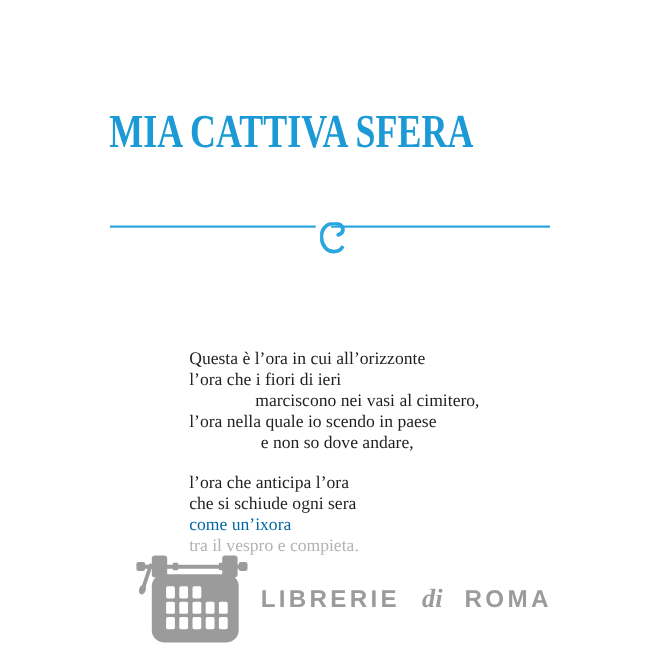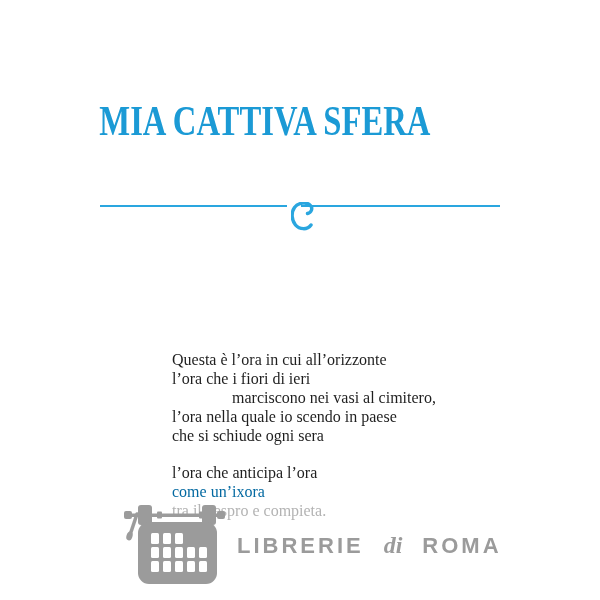--- a/index.html
+++ b/index.html
@@ -22,21 +22,21 @@
   .publisher{
     position:absolute;top:172px;left:0;width:600px;text-align:center;
     font-style:italic;font-size:18px;color:#1c1c1c;
   }
   .rule{position:absolute;top:205px;height:2px;background:#2aa6df;}
   .rule-left{left:100px;width:187px;}
   .rule-right{left:301px;width:199px;}
   .gmark{position:absolute;left:291px;top:202px;}
   .poem{
     position:absolute;left:172px;top:317px;
-    font-size:16px;line-height:19px;color:#1f1f1f;white-space:nowrap;margin-top:33px;
+    font-size:16px;line-height:19px;color:#1f1f1f;white-space:nowrap;
   }
   .pl{height:19px;}
   .in54{padding-left:54px;}
   .in60{padding-left:60px;}
   .in65{padding-left:65px;}
   .st2{margin-top:18px;}
   .fade-mid{color:#0369a1;}
   .fade-light{color:#b3b3b3;}
   .typewriter{position:absolute;left:121px;top:501px;}
   .wm-text{
@@ -65,22 +65,23 @@
 
   <svg class="gmark" width="24" height="30" viewBox="0 0 24 30" aria-hidden="true">
     <path d="M16.5,11.5 C20.5,10.5 22,6.5 19.5,3.5 C16,-0.5 7,0.5 3.5,5.5 C0,10.5 0.5,18 4.5,23 C8.5,27.8 16.5,28 20,23" fill="none" stroke="#2aa6df" stroke-width="3.4" stroke-linecap="round"></path>
   </svg>
 
   <div class="poem">
     <div class="pl">Questa è l’ora in cui all’orizzonte</div>
     <div class="pl">l’ora che i fiori di ieri</div>
     <div class="pl in60">marciscono nei vasi al cimitero,</div>
     <div class="pl">l’ora nella quale io scendo in paese</div>
+    <div class="pl in65">e non so dove andare,</div>
+    <div class="pl st2">l’ora che anticipa l’ora</div>
     <div class="pl">che si schiude ogni sera</div>
-    <div class="pl st2">l’ora che anticipa l’ora</div>
     <div class="pl fade-mid">come un’ixora</div>
     <div class="pl fade-light">tra il vespro e compieta.</div>
   </div>
 
   <svg class="typewriter" width="107" height="89" viewBox="0 0 107 89" aria-hidden="true">
     <g fill="#9b9b9b">
       <rect x="3" y="10" width="8" height="8" rx="2"></rect>
       <rect x="96" y="10" width="8" height="8" rx="2"></rect>
       <rect x="6" y="12.5" width="95" height="3.5" rx="1.5"></rect>
       <rect x="36" y="10.5" width="5" height="7" rx="1"></rect>

